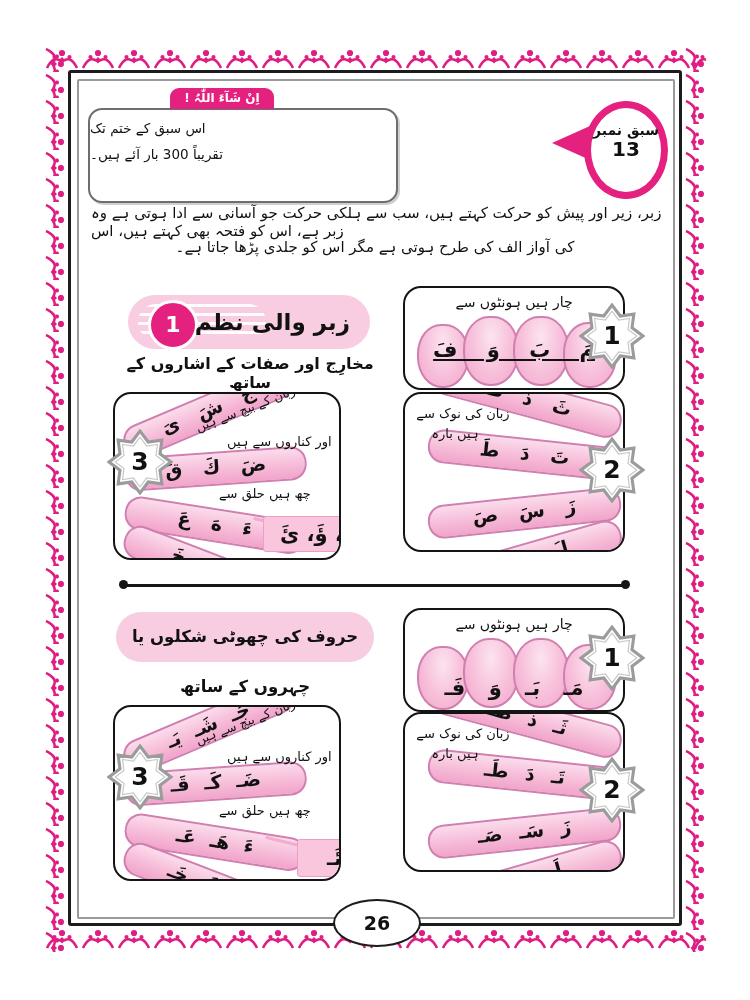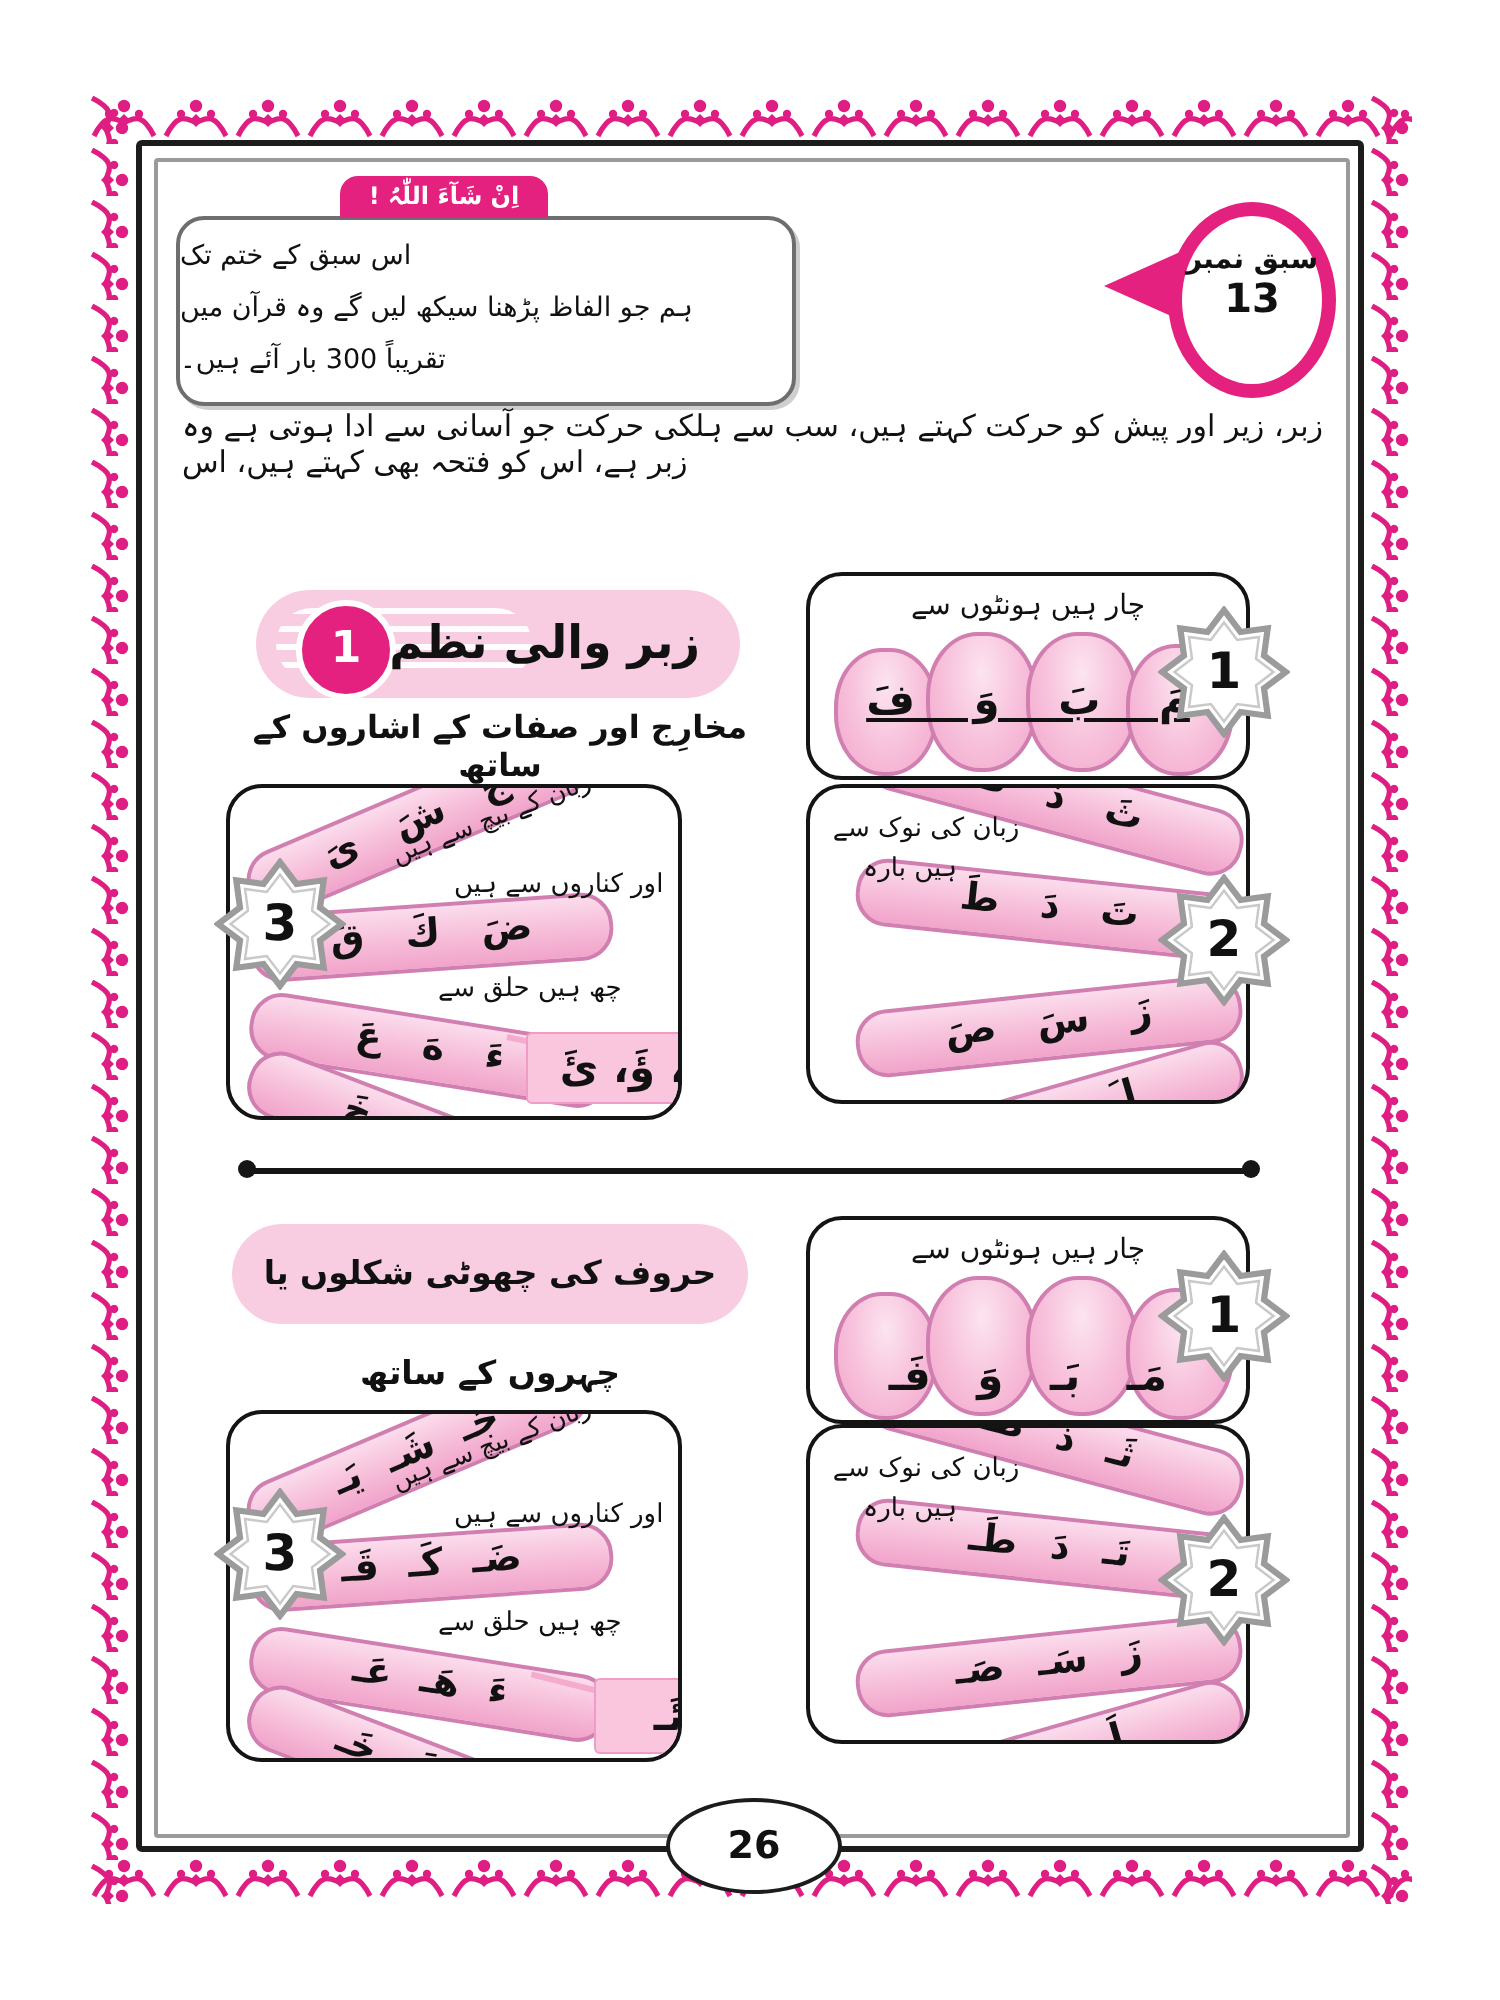--- a/index.html
+++ b/index.html
@@ -116,33 +116,33 @@
       <rect width="26" height="906" fill="url(#ornv)"></rect>
     </svg>
 
   <div class="frame-black"></div>
   <div class="frame-gray"></div>
 
   
   <div class="abs info-tab urdu">اِنْ شَآءَ اللّٰہُ !</div>
   <div class="abs info-box urdu">
     <div>اس سبق کے ختم تک</div>
-    <div>ہم جو الفاظ پڑھنا سیکھ لیں گے وہ قرآن میں</div>
     <div>تقریباً 300 بار آئے ہیں۔</div>
   </div>
 
   
   <div class="abs lesson-pointer"></div>
   <div class="abs lesson-circle">
     <div class="l1 urdu">سبق نمبر</div>
     <div class="l2">13</div>
   </div>
 
   
   <div class="abs intro1 urdu">زبر، زیر اور پیش کو حرکت کہتے ہیں، سب سے ہلکی حرکت جو آسانی سے ادا ہوتی ہے وہ زبر ہے، اس کو فتحہ بھی کہتے ہیں، اس</div>
+  <div class="abs intro2 urdu">کی آواز الف کی طرح ہوتی ہے مگر اس کو جلدی پڑھا جاتا ہے۔</div>
 
   
   <div class="abs sec1-pill">
     <div class="stripes"></div>
     <div class="num">1</div>
     <div class="txt urdu">زبر والی نظم</div>
   </div>
   <div class="abs sub1 urdu">مخارِج اور صفات کے اشاروں کے ساتھ</div>
 
   

